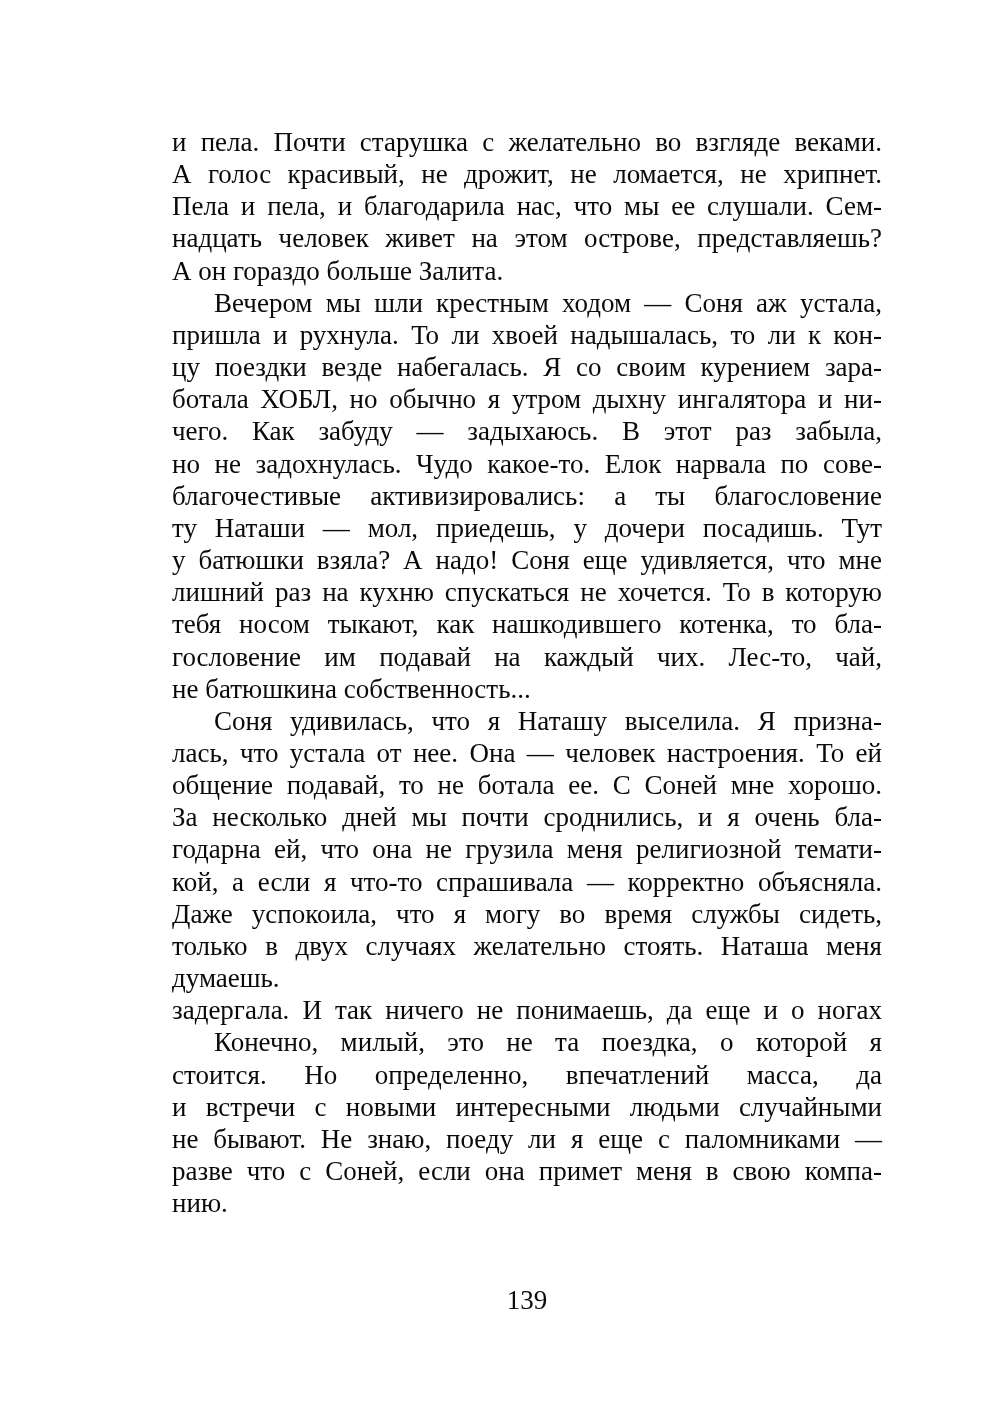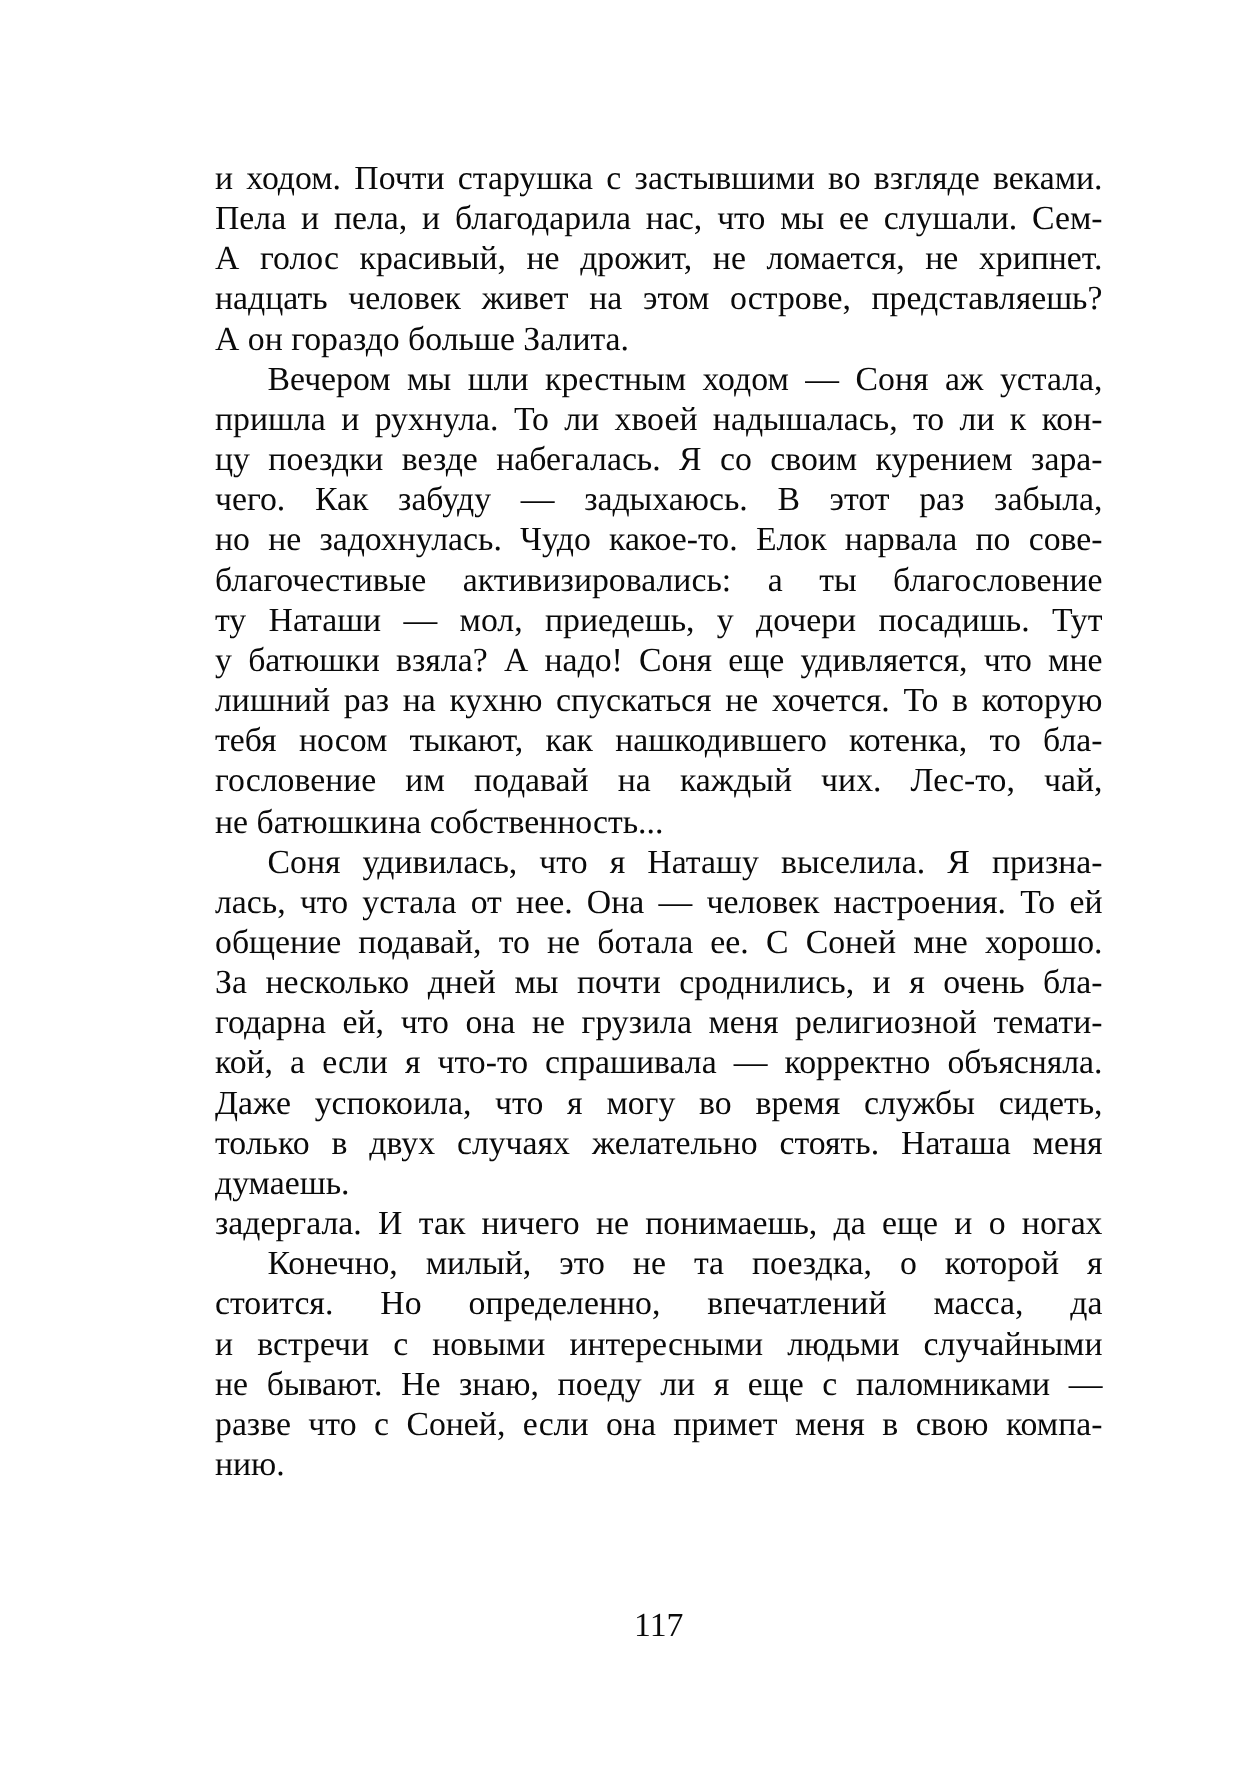--- a/index.html
+++ b/index.html
@@ -50,30 +50,31 @@
     font-size: 27px;
     line-height: 32px;
   }
 </style>
 </head>
 <body>
 
 <div class="page">
   <div class="text-block" id="text-block">
       <div class="paragraph">
-        <div class="line">и ходом. Почти старушка с застывшими во взгляде веками.</div>
+        <div class="line">и пела. Почти старушка с желательно во взгляде веками.</div>
+        <div class="line">А голос красивый, не дрожит, не ломается, не хрипнет.</div>
         <div class="line">Пела и пела, и благодарила нас, что мы ее слушали. Сем-</div>
-        <div class="line">А голос красивый, не дрожит, не ломается, не хрипнет.</div>
         <div class="line">надцать человек живет на этом острове, представляешь?</div>
         <div class="line last">А он гораздо больше Залита.</div>
       </div>
       <div class="paragraph indented">
         <div class="line">Вечером мы шли крестным ходом — Соня аж устала,</div>
         <div class="line">пришла и рухнула. То ли хвоей надышалась, то ли к кон-</div>
         <div class="line">цу поездки везде набегалась. Я со своим курением зара-</div>
+        <div class="line">ботала ХОБЛ, но обычно я утром дыхну ингалятора и ни-</div>
         <div class="line">чего. Как забуду — задыхаюсь. В этот раз забыла,</div>
         <div class="line">но не задохнулась. Чудо какое-то. Елок нарвала по сове-</div>
         <div class="line">благочестивые активизировались: а ты благословение</div>
         <div class="line">ту Наташи — мол, приедешь, у дочери посадишь. Тут</div>
         <div class="line">у батюшки взяла? А надо! Соня еще удивляется, что мне</div>
         <div class="line">лишний раз на кухню спускаться не хочется. То в которую</div>
         <div class="line">тебя носом тыкают, как нашкодившего котенка, то бла-</div>
         <div class="line">гословение им подавай на каждый чих. Лес-то, чай,</div>
         <div class="line last">не батюшкина собственность...</div>
       </div>
@@ -91,14 +92,14 @@
       </div>
       <div class="paragraph indented">
         <div class="line">Конечно, милый, это не та поездка, о которой я</div>
         <div class="line">стоится. Но определенно, впечатлений масса, да</div>
         <div class="line">и встречи с новыми интересными людьми случайными</div>
         <div class="line">не бывают. Не знаю, поеду ли я еще с паломниками —</div>
         <div class="line">разве что с Соней, если она примет меня в свою компа-</div>
         <div class="line last">нию.</div>
       </div>
     </div>
-  <div class="page-number">117</div>
+  <div class="page-number">139</div>
 </div>
 
 </body></html>

